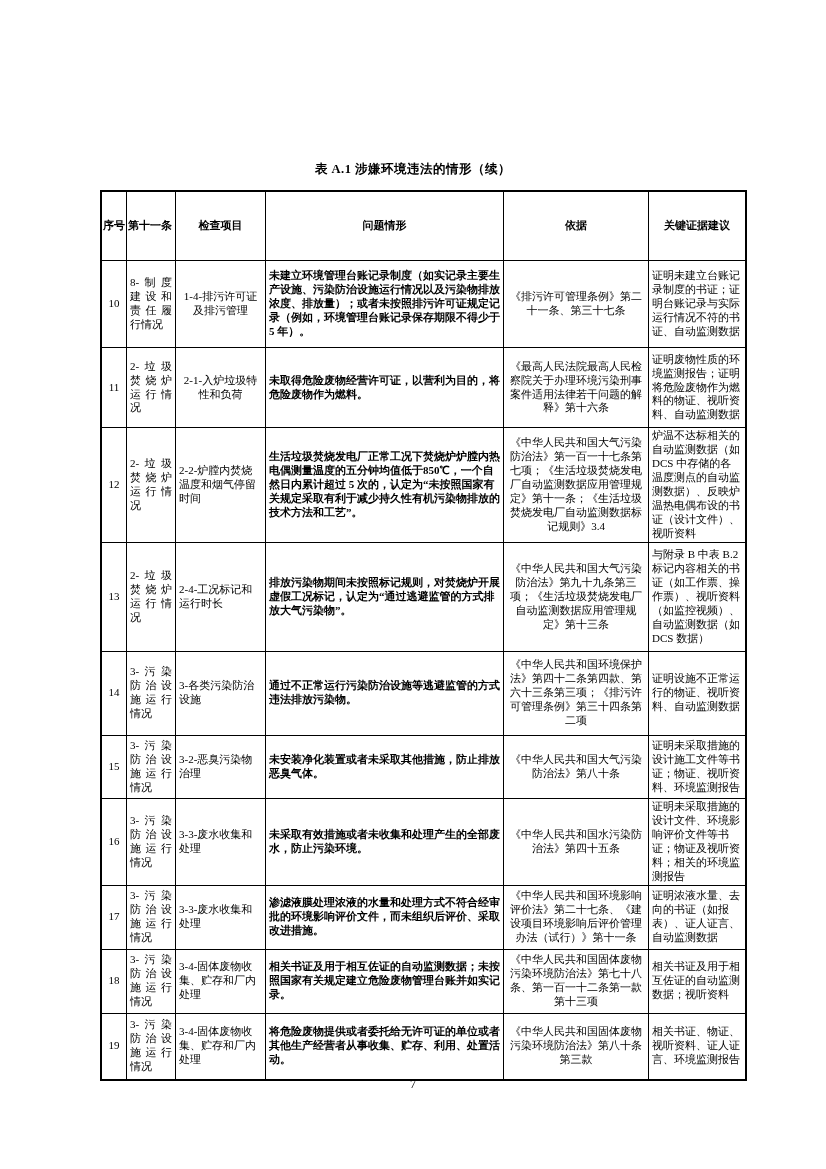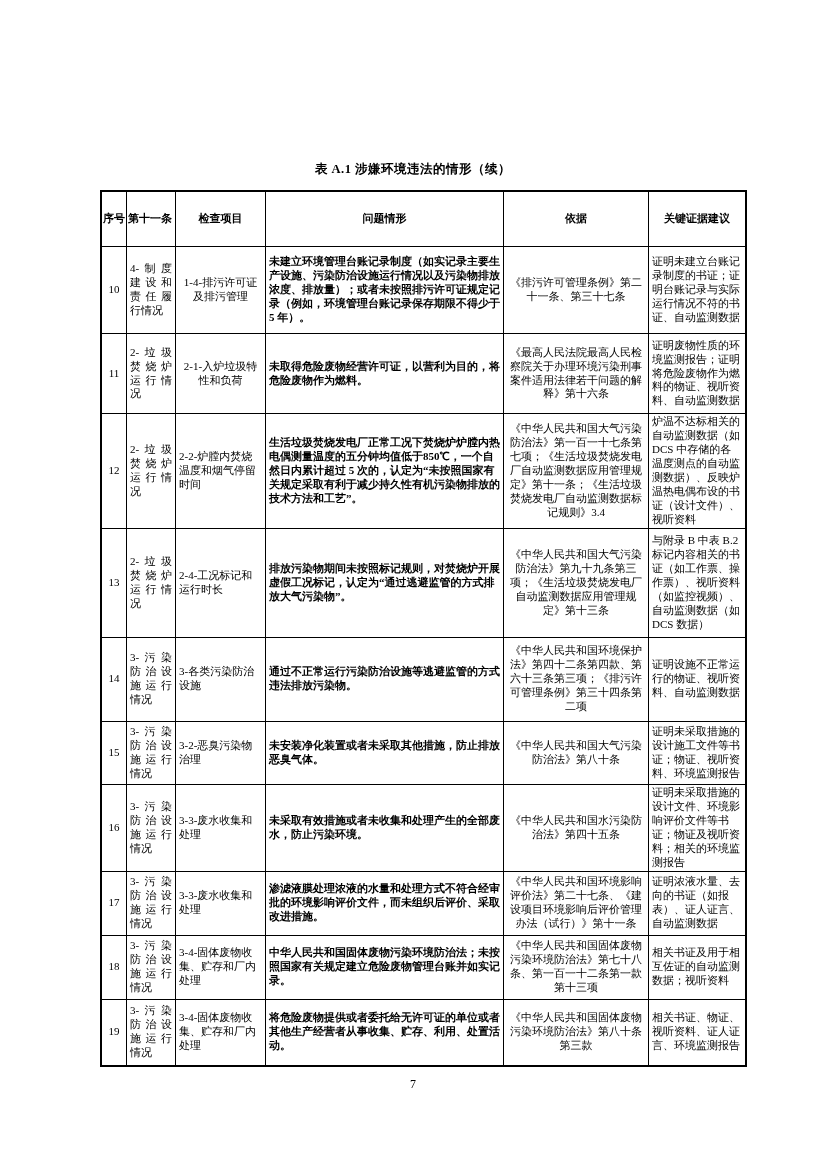--- a/index.html
+++ b/index.html
@@ -37,21 +37,21 @@
     border: 1px solid #000;
     padding: 1px 3px;
     vertical-align: middle;
     overflow: hidden;
     word-break: break-all;
   }
   .main-table th {
     font-weight: bold;
     text-align: center;
     height: 34px;
-    padding: 10px 1px;
+    padding: 17px 1px;
   }
   .col-no      { width: 22px;  text-align: center; padding: 1px 0; }
   .col-element { width: 46px;  text-align: justify; text-align-last: left; padding: 1px 4px; }
   .col-item    { width: 87px;  text-align: left; margin-top: 44px; }
   .col-problem { width: 235px; text-align: left; font-weight: bold; }
   .col-basis   { width: 142px; text-align: center; }
   .col-evidence{ width: 94px;  text-align: left; }
   tbody tr:nth-child(1) td.col-item,
   tbody tr:nth-child(2) td.col-item { text-align: center; }
   tbody tr:nth-child(1)  { height: 87px; }
@@ -86,21 +86,21 @@
           <th class="col-element">第十一条</th>
           <th class="col-item">检查项目</th>
           <th class="col-problem">问题情形</th>
           <th class="col-basis">依据</th>
           <th class="col-evidence">关键证据建议</th>
         </tr>
     </thead>
     <tbody>
         <tr>
           <td class="col-no">10</td>
-          <td class="col-element">4-制度建设和责任履行情况</td>
+          <td class="col-element">8-制度建设和责任履行情况</td>
           <td class="col-item">1-4-排污许可证及排污管理</td>
           <td class="col-problem">未建立环境管理台账记录制度（如实记录主要生产设施、污染防治设施运行情况以及污染物排放浓度、排放量）；或者未按照排污许可证规定记录（例如，环境管理台账记录保存期限不得少于 5 年）。</td>
           <td class="col-basis">《排污许可管理条例》第二十一条、第三十七条</td>
           <td class="col-evidence">证明未建立台账记录制度的书证；证明台账记录与实际运行情况不符的书证、自动监测数据</td>
         </tr>
         <tr>
           <td class="col-no">11</td>
           <td class="col-element">2-垃圾焚烧炉运行情况</td>
           <td class="col-item">2-1-入炉垃圾特性和负荷</td>
           <td class="col-problem">未取得危险废物经营许可证，以营利为目的，将危险废物作为燃料。</td>
@@ -152,21 +152,21 @@
           <td class="col-element">3-污染防治设施运行情况</td>
           <td class="col-item">3-3-废水收集和处理</td>
           <td class="col-problem">渗滤液膜处理浓液的水量和处理方式不符合经审批的环境影响评价文件，而未组织后评价、采取改进措施。</td>
           <td class="col-basis">《中华人民共和国环境影响评价法》第二十七条、《建设项目环境影响后评价管理办法（试行）》第十一条</td>
           <td class="col-evidence">证明浓液水量、去向的书证（如报表）、证人证言、自动监测数据</td>
         </tr>
         <tr>
           <td class="col-no">18</td>
           <td class="col-element">3-污染防治设施运行情况</td>
           <td class="col-item">3-4-固体废物收集、贮存和厂内处理</td>
-          <td class="col-problem">中华人民共和国固体废物污染环境防治法；未按照国家有关规定建立危险废物管理台账并如实记录。</td>
+          <td class="col-problem">相关书证及用于相互佐证的自动监测数据；未按照国家有关规定建立危险废物管理台账并如实记录。</td>
           <td class="col-basis">《中华人民共和国固体废物污染环境防治法》第七十八条、第一百一十二条第一款第十三项</td>
           <td class="col-evidence">相关书证及用于相互佐证的自动监测数据；视听资料</td>
         </tr>
         <tr>
           <td class="col-no">19</td>
           <td class="col-element">3-污染防治设施运行情况</td>
           <td class="col-item">3-4-固体废物收集、贮存和厂内处理</td>
           <td class="col-problem">将危险废物提供或者委托给无许可证的单位或者其他生产经营者从事收集、贮存、利用、处置活动。</td>
           <td class="col-basis">《中华人民共和国固体废物污染环境防治法》第八十条第三款</td>
           <td class="col-evidence">相关书证、物证、视听资料、证人证言、环境监测报告</td>

